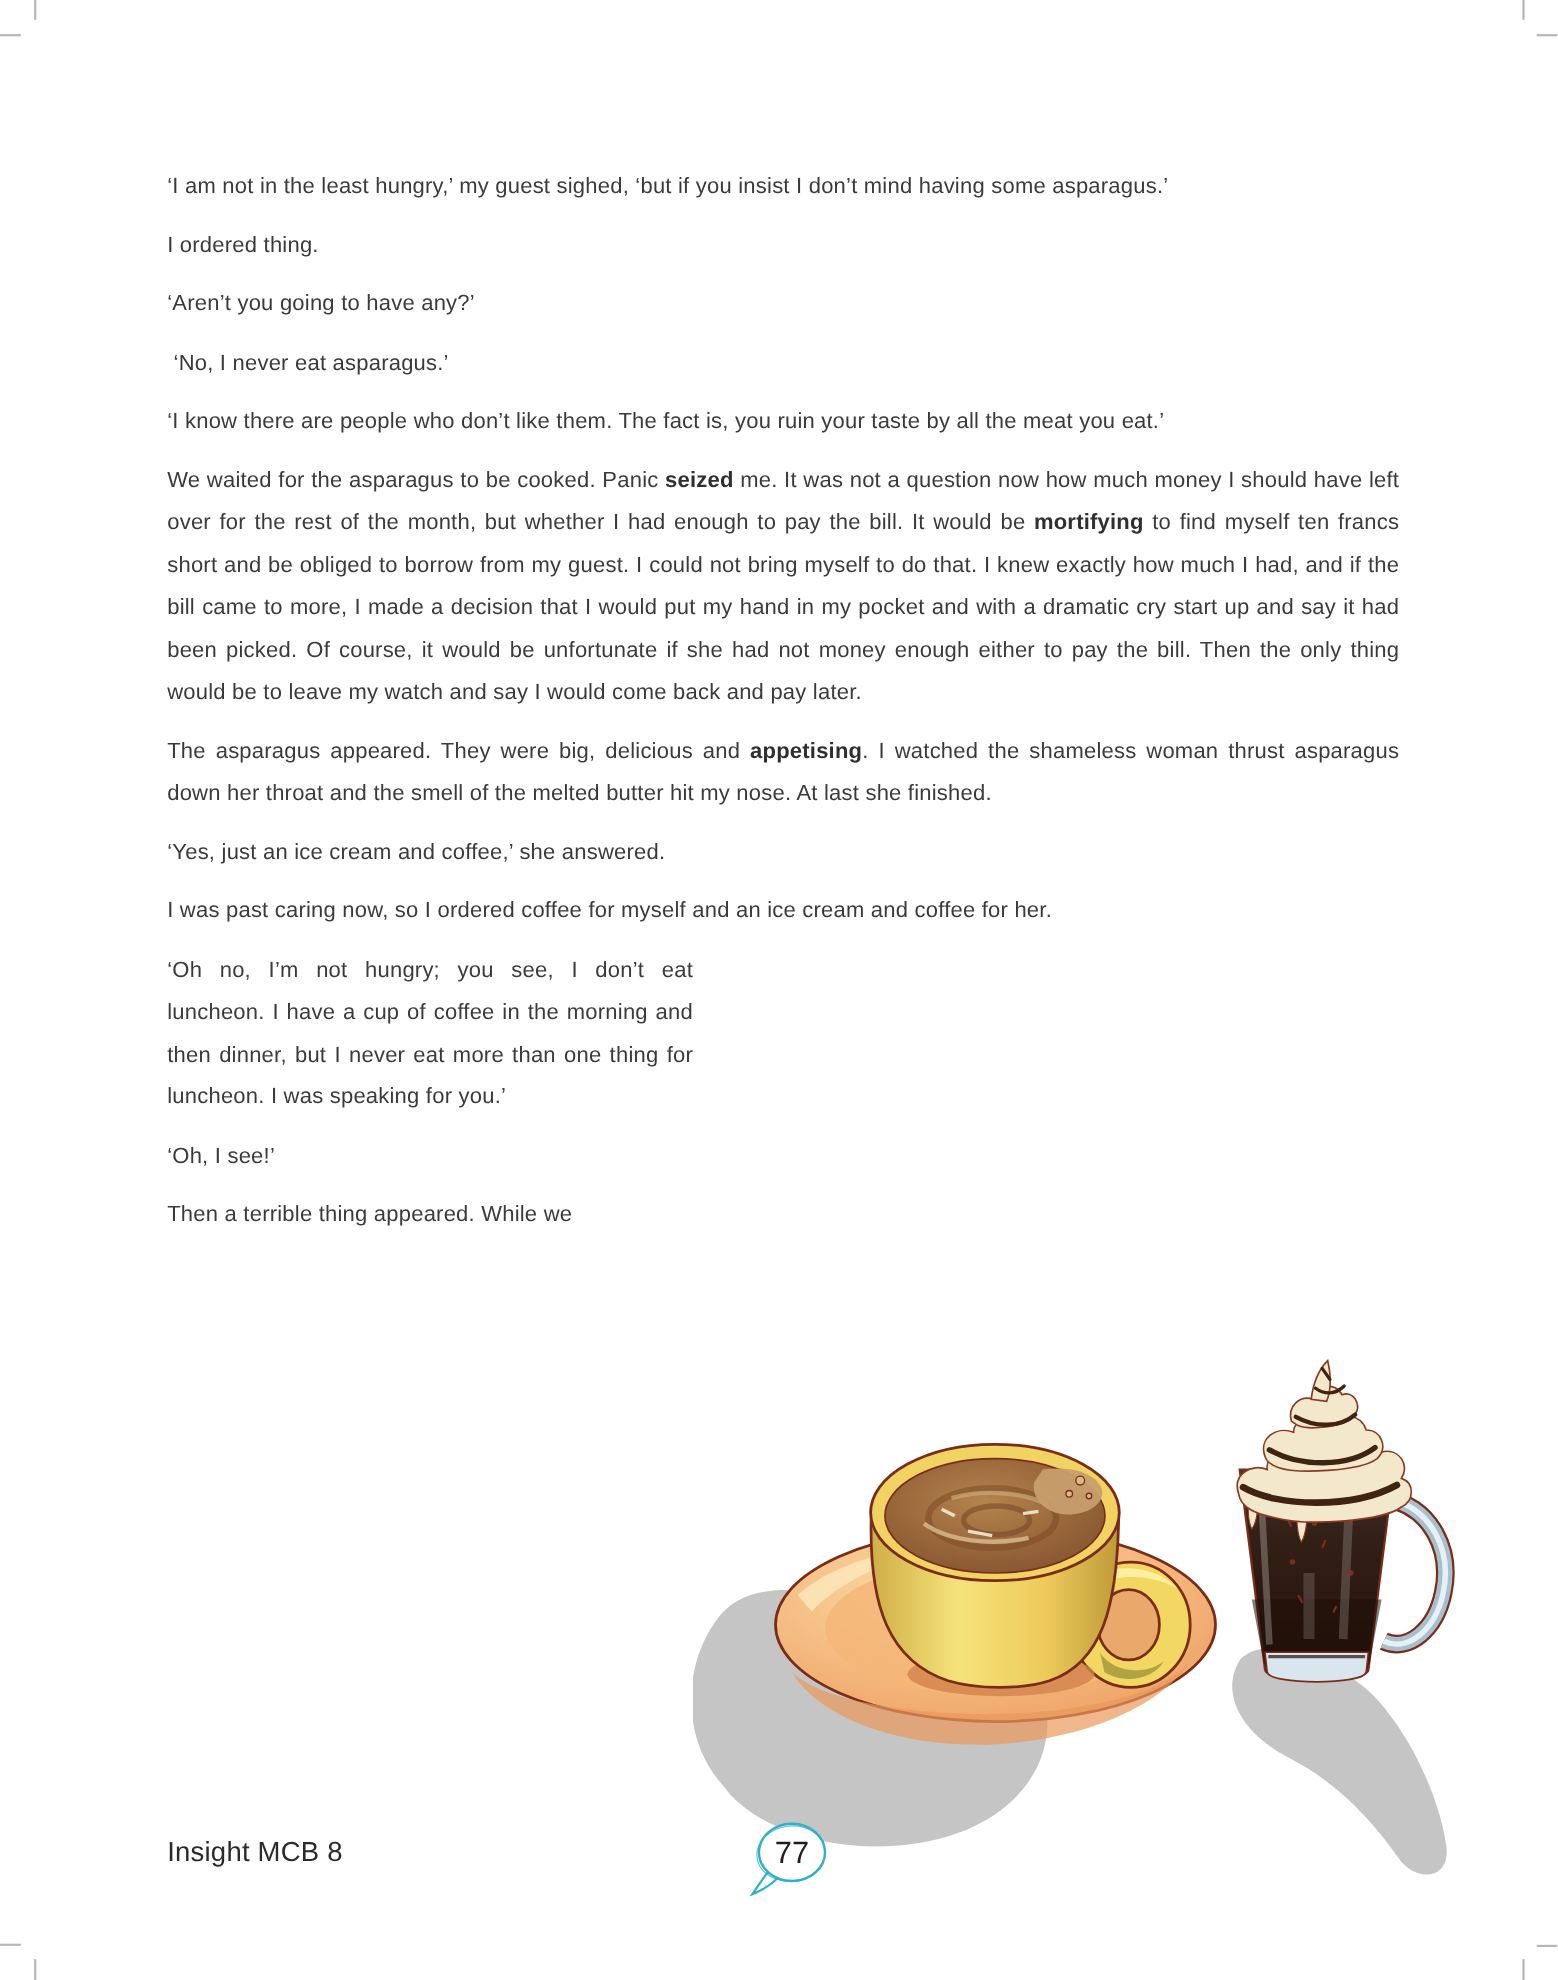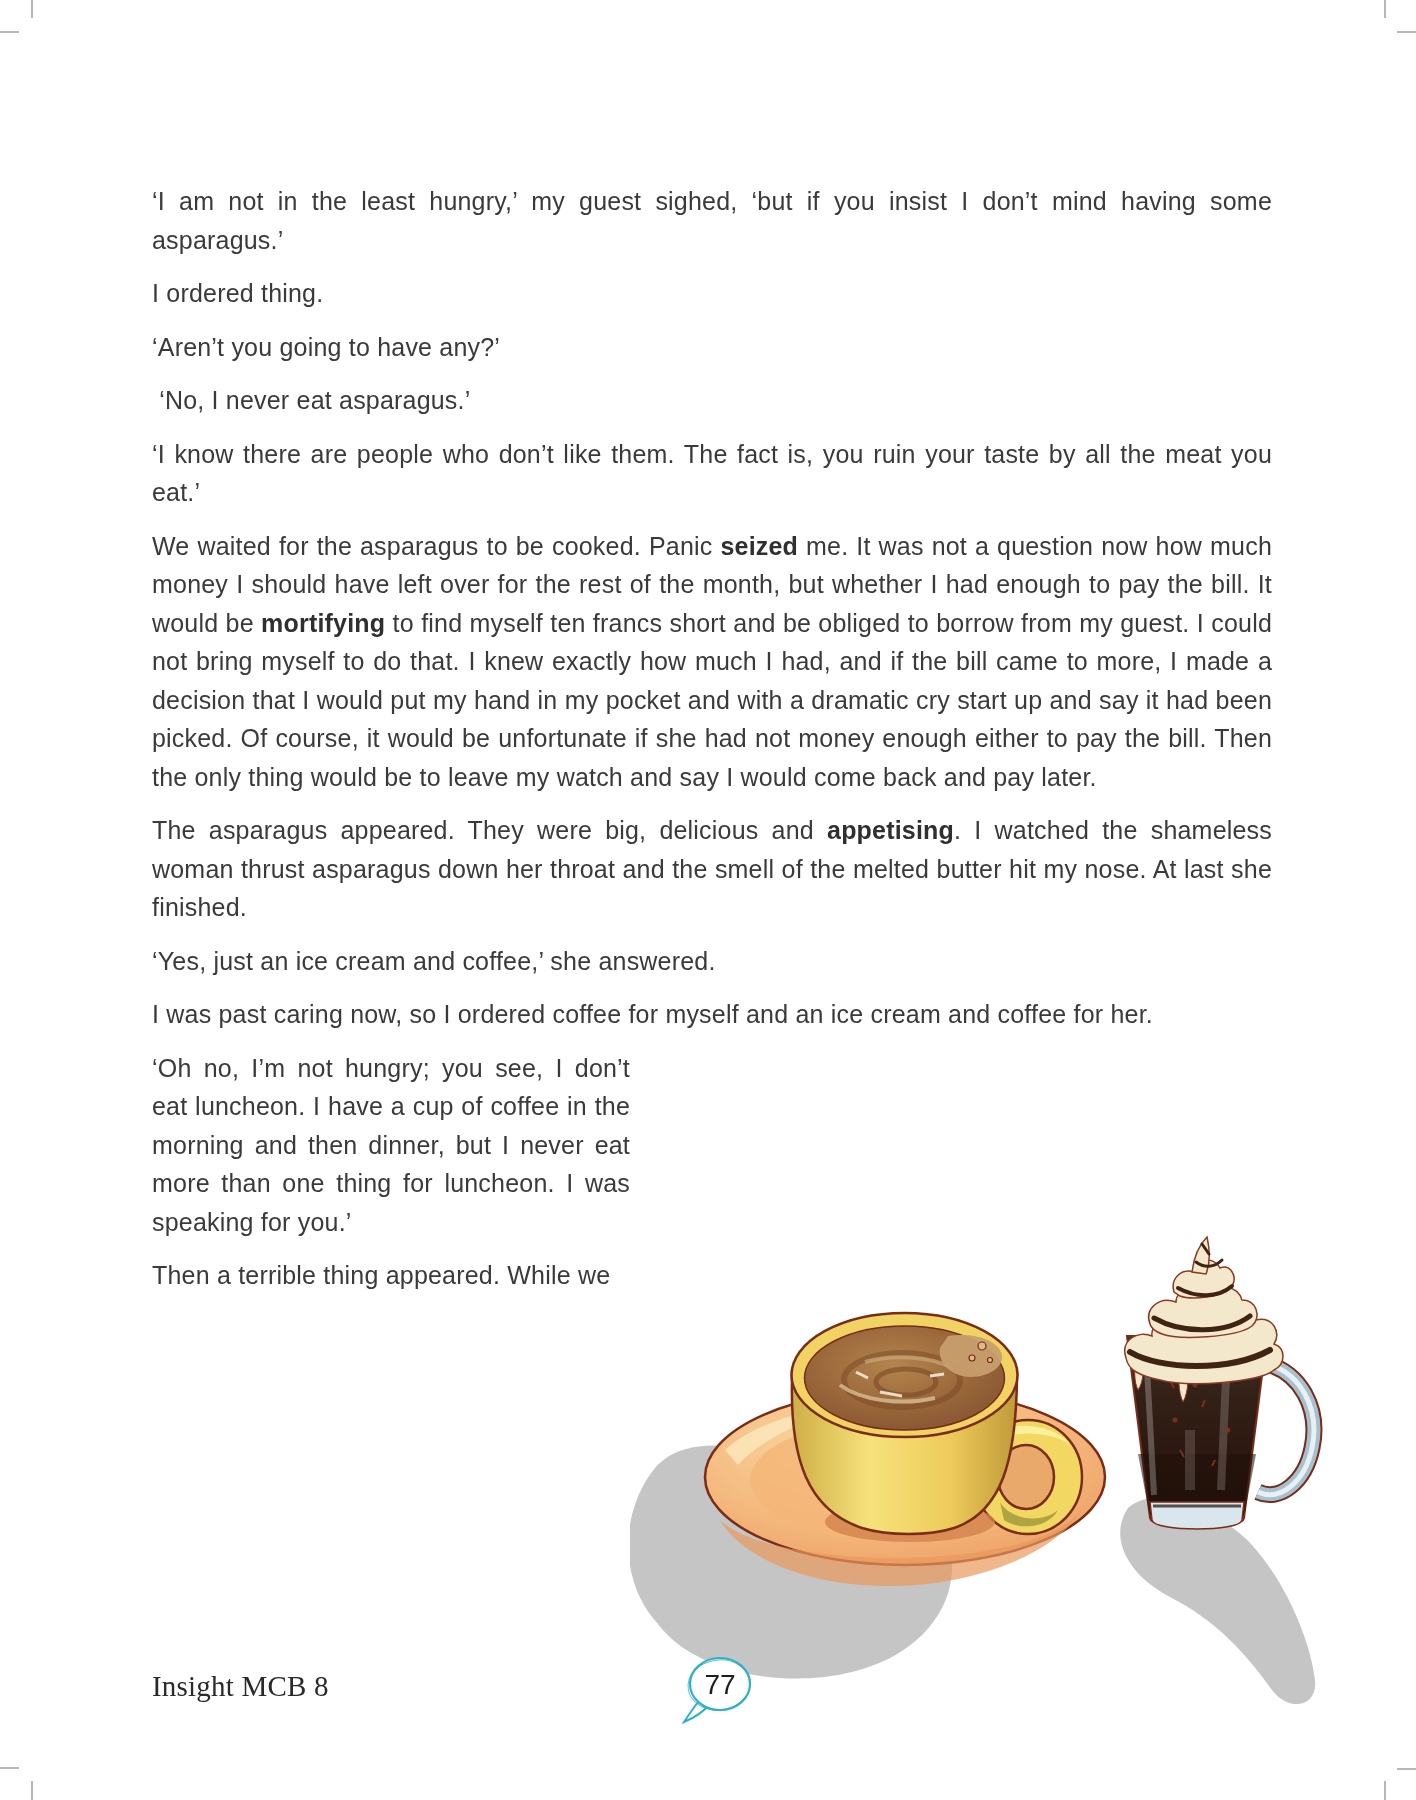--- a/index.html
+++ b/index.html
@@ -1,27 +1,27 @@
 <!DOCTYPE html>
 <html><head>
 <meta charset="utf-8">
 <style>
   html,body{margin:0;padding:0;background:#ffffff;}
   .page{position:relative;width:1416px;height:1800px;background:#ffffff;overflow:hidden;
         font-family:"Liberation Sans",sans-serif;}
   .cm{position:absolute;background:#b7b7b7;}
-  .story{position:absolute;left:152px;top:182px;width:1120px;color:#3a3a3a;
-         font-size:25px;line-height:38.5px;text-align:justify;letter-spacing:0.2px;}
+  .story{position:absolute;left:152px;top:150px;width:1120px;color:#3a3a3a;
+         font-size:20px;line-height:38.5px;text-align:justify;letter-spacing:0.2px;}
   .story p{margin:0 0 15px 0;}
   .story p.narrow{width:478px;}
   .story strong{font-weight:bold;color:#2f2f2f;}
   .illus{position:absolute;left:630px;top:1040px;width:710px;height:680px;}
   .badge{position:absolute;left:680px;top:1650px;width:78px;height:78px;}
-  .book-label{position:absolute;left:152px;top:1670px;font-size:29px;color:#2a2a2a;
-              letter-spacing:0.2px;font-family:Liberation Serif, serif;}
+  .book-label{position:absolute;left:152px;top:1670px;font-size:25px;color:#2a2a2a;
+              letter-spacing:0.2px;}
 </style>
 </head>
 <body>
 
 <div class="page">
 
   <span class="cm" style="left:31px;top:0;width:2px;height:18px;"></span>
   <span class="cm" style="left:0;top:31px;width:19px;height:2px;"></span>
   <span class="cm" style="left:1384px;top:0;width:2px;height:18px;"></span>
   <span class="cm" style="left:1397px;top:31px;width:19px;height:2px;"></span>
@@ -34,20 +34,21 @@
       <p><span>‘I am not in the least hungry,’ my guest sighed, ‘but if you insist I don’t mind having some asparagus.’</span></p>
       <p><span>I ordered thing.</span></p>
       <p><span>‘Aren’t you going to have any?’</span></p>
       <p><span>&nbsp;‘No, I never eat asparagus.’</span></p>
       <p><span>‘I know there are people who don’t like them. The fact is, you ruin your taste by all the meat you eat.’</span></p>
       <p><span>We waited for the asparagus to be cooked. Panic </span><strong>seized</strong><span> me. It was not a question now how much money I should have left over for the rest of the month, but whether I had enough to pay the bill. It would be </span><strong>mortifying</strong><span> to find myself ten francs short and be obliged to borrow from my guest. I could not bring myself to do that. I knew exactly how much I had, and if the bill came to more, I made a decision that I would put my hand in my pocket and with a dramatic cry start up and say it had been picked. Of course, it would be unfortunate if she had not money enough either to pay the bill. Then the only thing would be to leave my watch and say I would come back and pay later.</span></p>
       <p><span>The asparagus appeared. They were big, delicious and </span><strong>appetising</strong><span>. I watched the shameless woman thrust asparagus down her throat and the smell of the melted butter hit my nose. At last she finished.</span></p>
       <p><span>‘Yes, just an ice cream and coffee,’ she answered.</span></p>
       <p><span>I was past caring now, so I ordered coffee for myself and an ice cream and coffee for her.</span></p>
       <p class="narrow"><span>‘Oh no, I’m not hungry; you see, I don’t eat luncheon. I have a cup of coffee in the morning and then dinner, but I never eat more than one thing for luncheon. I was speaking for you.’</span></p>
+      <p class="narrow"><span>‘Oh, I see!’</span></p>
       <p class="narrow"><span>Then a terrible thing appeared. While we</span></p>
     </div>
 
   <div class="illus">
     <svg width="710" height="680" viewBox="0 0 710 680" xmlns="http://www.w3.org/2000/svg">
       <defs>
         <radialGradient id="coffeeGrad" cx="45%" cy="38%" r="75%">
           <stop offset="0%" stop-color="#b4854d"></stop>
           <stop offset="55%" stop-color="#99663a"></stop>
           <stop offset="100%" stop-color="#7f5130"></stop>

